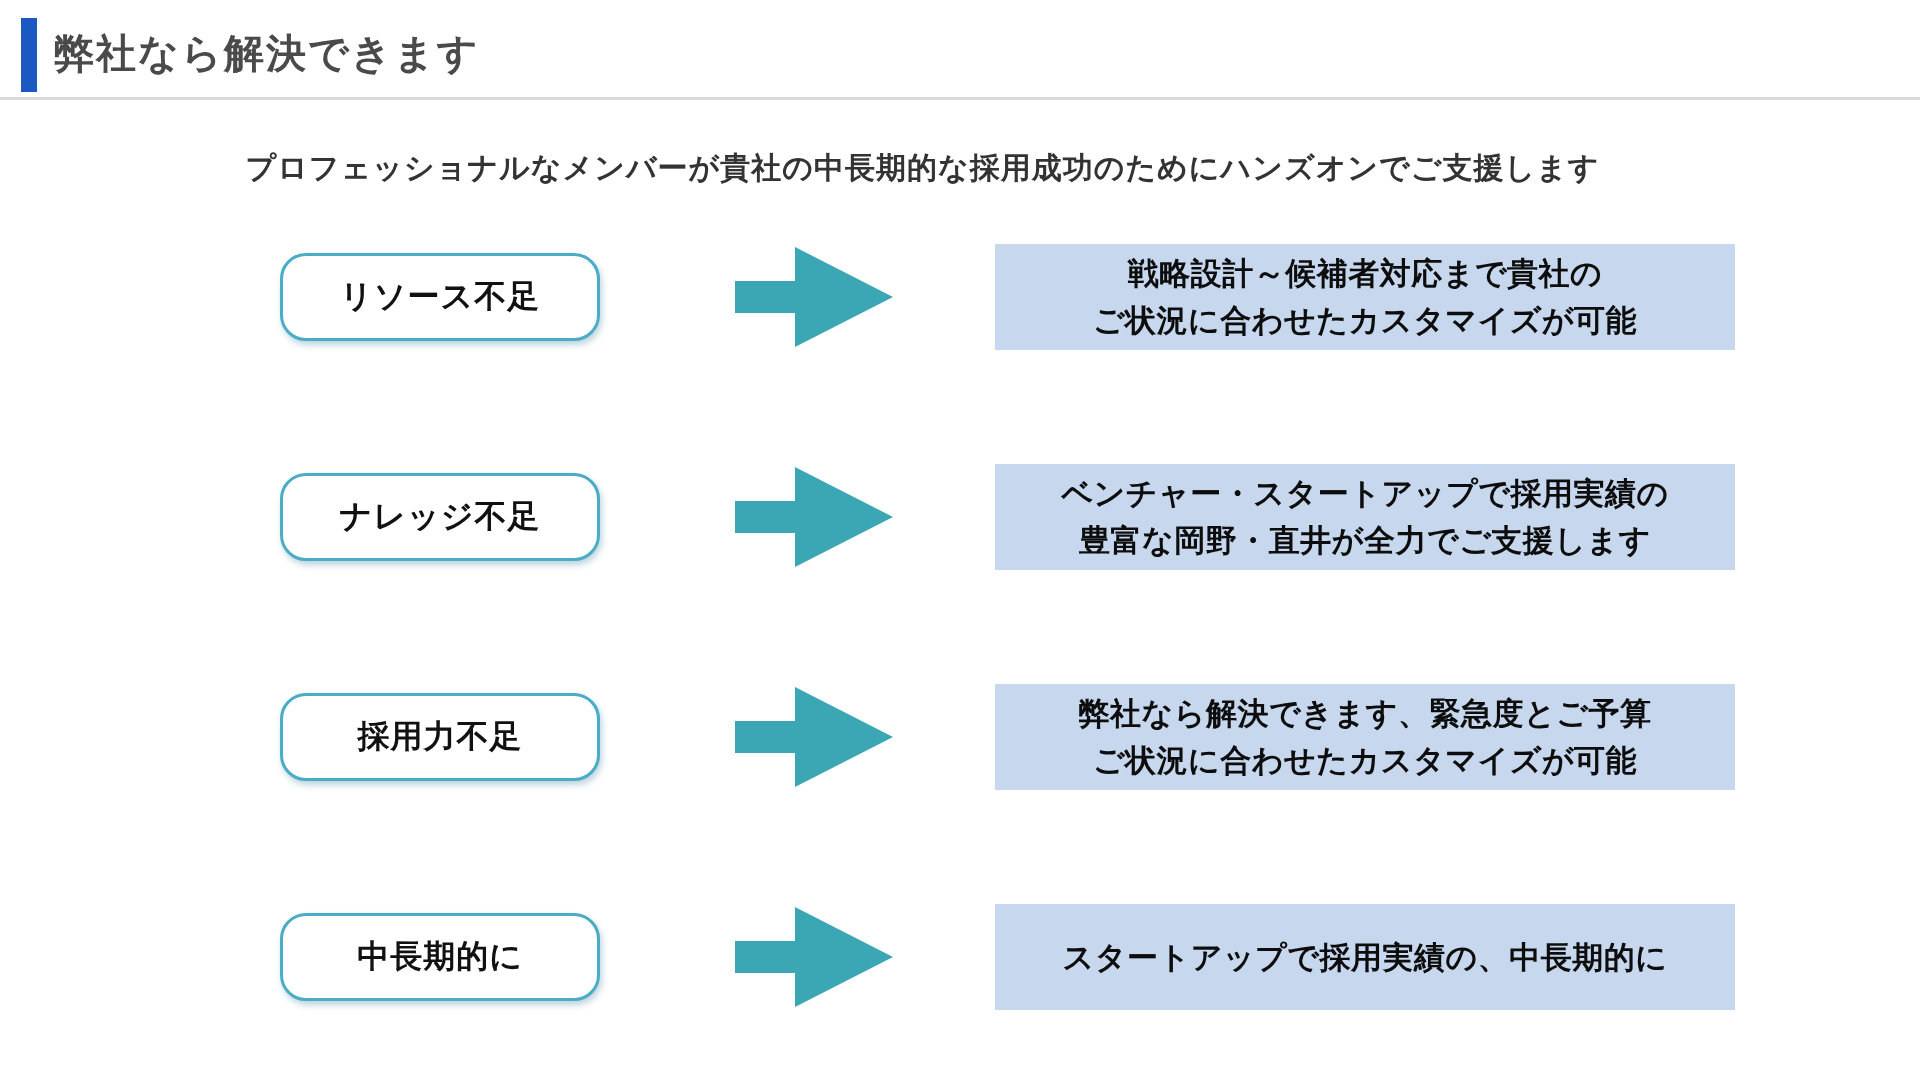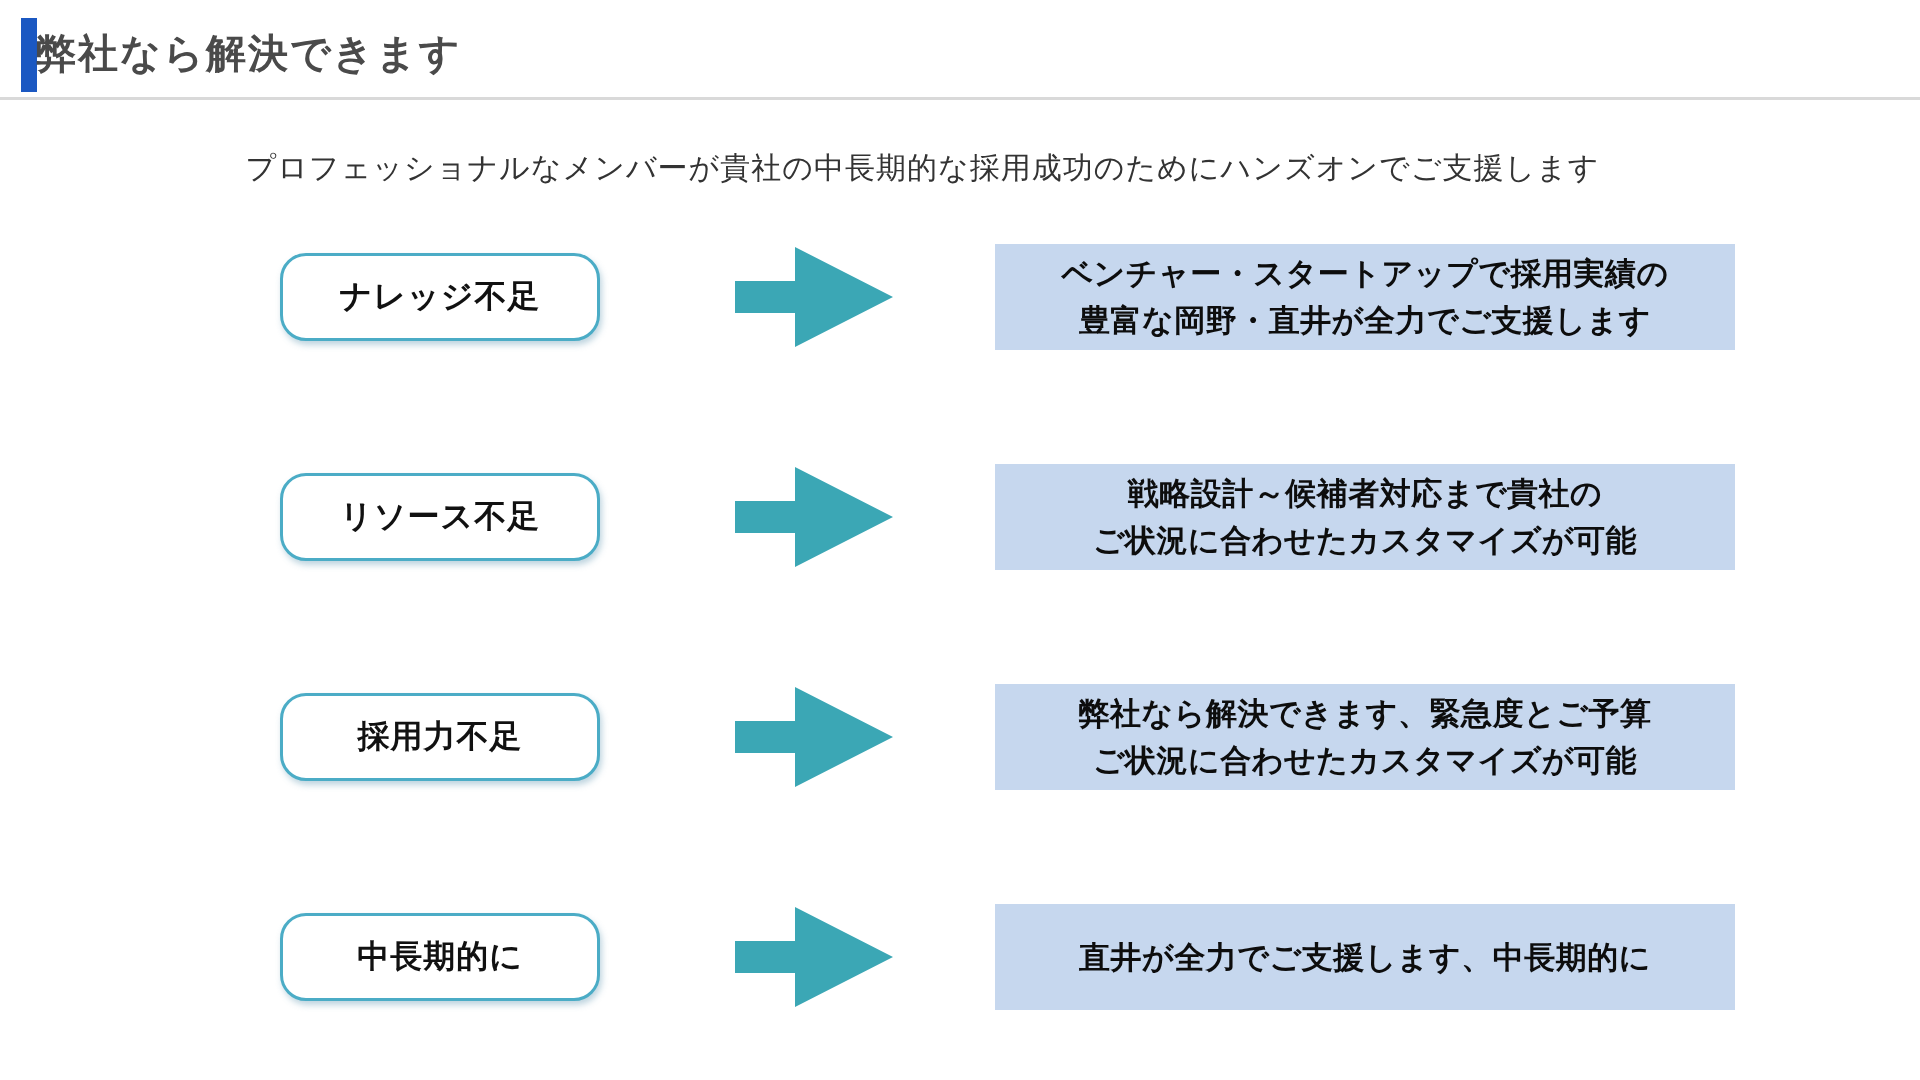--- a/index.html
+++ b/index.html
@@ -19,34 +19,34 @@
     border-bottom: 3px solid #d9d9d9;
   }
   .accent-bar {
     position: absolute;
     left: 21px; top: 18px;
     width: 16px; height: 74px;
     background: #1b58c2;
   }
   .slide-title {
     position: absolute;
-    left: 36px; top: 0;
+    left: 54px; top: 0;
     height: 107px;
     display: flex; align-items: center;
     font-size: 40px;
     font-weight: bold;
     color: #4a4a4a;
     letter-spacing: 2px;
   }
 
   
   .subtitle-wrap { width: 1845px; margin-top: 48px; text-align: center; }
   .subtitle {
     font-size: 30px;
-    font-weight: 400;
+    font-weight: 700;
     color: #333333;
     letter-spacing: 1px;
   }
 
   
   .rows { margin-top: 55px; }
   .row {
     display: flex;
     align-items: center;
     height: 106px;
@@ -108,41 +108,41 @@
   </header>
 
   <div class="subtitle-wrap">
     <div class="subtitle">プロフェッショナルなメンバーが貴社の中長期的な採用成功のためにハンズオンでご支援します</div>
   </div>
 
   <main class="rows">
 
     <div class="row">
       <div class="pill">
+        <span class="pill-label">リソース不足</span>
+      </div>
+      <svg class="arrow" viewBox="0 0 160 104" xmlns="http://www.w3.org/2000/svg">
+        <polygon points="0,36 60,36 60,2 158,52 60,102 60,68 0,68"></polygon>
+      </svg>
+      <div class="solution">
+        <div class="solution-line">戦略設計～候補者対応まで貴社の</div>
+        <div class="solution-line">ご状況に合わせたカスタマイズが可能</div>
+      </div>
+    </div>
+
+    <div class="row">
+      <div class="pill">
         <span class="pill-label">ナレッジ不足</span>
       </div>
       <svg class="arrow" viewBox="0 0 160 104" xmlns="http://www.w3.org/2000/svg">
         <polygon points="0,36 60,36 60,2 158,52 60,102 60,68 0,68"></polygon>
       </svg>
       <div class="solution">
         <div class="solution-line">ベンチャー・スタートアップで採用実績の</div>
         <div class="solution-line">豊富な岡野・直井が全力でご支援します</div>
-      </div>
-    </div>
-
-    <div class="row">
-      <div class="pill">
-        <span class="pill-label">リソース不足</span>
-      </div>
-      <svg class="arrow" viewBox="0 0 160 104" xmlns="http://www.w3.org/2000/svg">
-        <polygon points="0,36 60,36 60,2 158,52 60,102 60,68 0,68"></polygon>
-      </svg>
-      <div class="solution">
-        <div class="solution-line">戦略設計～候補者対応まで貴社の</div>
-        <div class="solution-line">ご状況に合わせたカスタマイズが可能</div>
       </div>
     </div>
 
     <div class="row">
       <div class="pill">
         <span class="pill-label">採用力不足</span>
       </div>
       <svg class="arrow" viewBox="0 0 160 104" xmlns="http://www.w3.org/2000/svg">
         <polygon points="0,36 60,36 60,2 158,52 60,102 60,68 0,68"></polygon>
       </svg>
@@ -153,18 +153,18 @@
     </div>
 
     <div class="row">
       <div class="pill">
         <span class="pill-label">中長期的に</span>
       </div>
       <svg class="arrow" viewBox="0 0 160 104" xmlns="http://www.w3.org/2000/svg">
         <polygon points="0,36 60,36 60,2 158,52 60,102 60,68 0,68"></polygon>
       </svg>
       <div class="solution">
-        <div class="solution-line">直井が全力でご支援します、中長期的に</div>
+        <div class="solution-line">スタートアップで採用実績の、中長期的に</div>
       </div>
     </div>
 
   </main>
 </div>
 
 </body></html>

